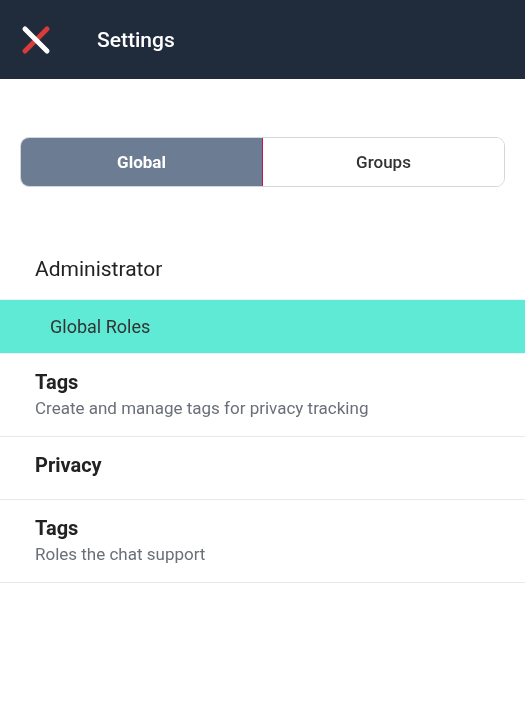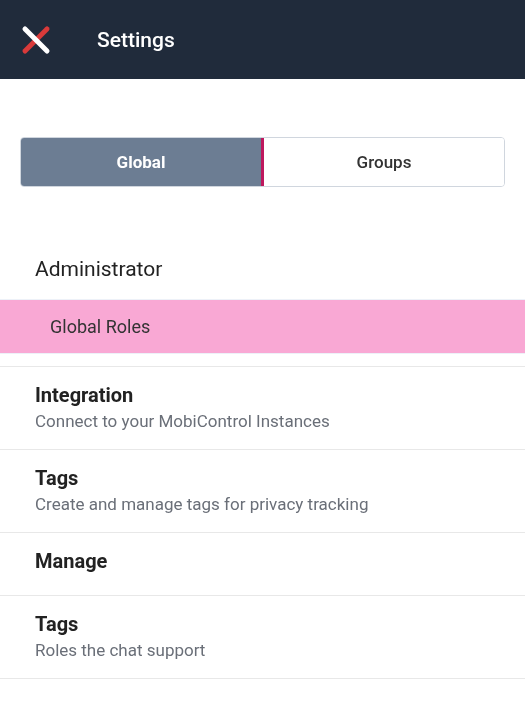--- a/index.html
+++ b/index.html
@@ -30,53 +30,53 @@
       color: #fff;
       font-size: 21px;
       font-weight: 500;
     }
     .content {
       padding: 0;
     }
     .tab-bar {
       display: flex;
       margin: 58px 20px 0 20px;
-      border-radius: 4px;
+      border-radius: 9px;
       overflow: hidden;
       border: 1px solid #d0d6de;
     }
     .tab {
       flex: 1;
       text-align: center;
       padding: 14px 0;
       font-size: 17px;
       cursor: pointer;
       background: #fff;
       color: #333;
       font-weight: 500;
     }
     .tab.active {
       background: #6c7d93;
       color: #fff;
       font-weight: 700;
     }
     .tab + .tab {
-      border-left: 3px solid #be185d;
+      border-left: 1px solid #be185d;
     }
     .section-list {
       margin-top: 70px;
     }
     .section-title {
       font-size: 21px;
       font-weight: 400;
       color: #222;
       padding: 0 35px 18px 35px;
     }
     .sub-item {
-      background: #f9a8d4;
+      background: #5eead4;
       padding: 16px 50px;
       font-size: 18px;
       color: #333;
       border-top: 1px solid #edf1f8;
       border-bottom: 1px solid #edf1f8;
       cursor: pointer;
     }
     .item {
       padding: 16px 35px 18px 35px;
       border-bottom: 1px solid #e8e8e8;
@@ -113,32 +113,28 @@
 <div class="content">
   <div class="tab-bar">
     <div class="tab active">Global</div>
     <div class="tab">Groups</div>
   </div>
 
   <div class="section-list">
     <div class="section-title">Administrator</div>
     <div class="sub-item">Global Roles</div>
 
-    <div class="item item-first-border">
-      <div class="item-title">Integration</div>
-      <div class="item-desc">Connect to your MobiControl Instances</div>
-    </div>
 
     <div class="item">
       <div class="item-title">Tags</div>
       <div class="item-desc">Create and manage tags for privacy tracking</div>
     </div>
 
     <div class="item">
-      <div class="item-title">Manage</div>
+      <div class="item-title">Privacy</div>
     </div>
 
     <div class="item">
       <div class="item-title">Tags</div>
       <div class="item-desc">Roles the chat support</div>
     </div>
   </div>
 </div>
 
 </body></html>

